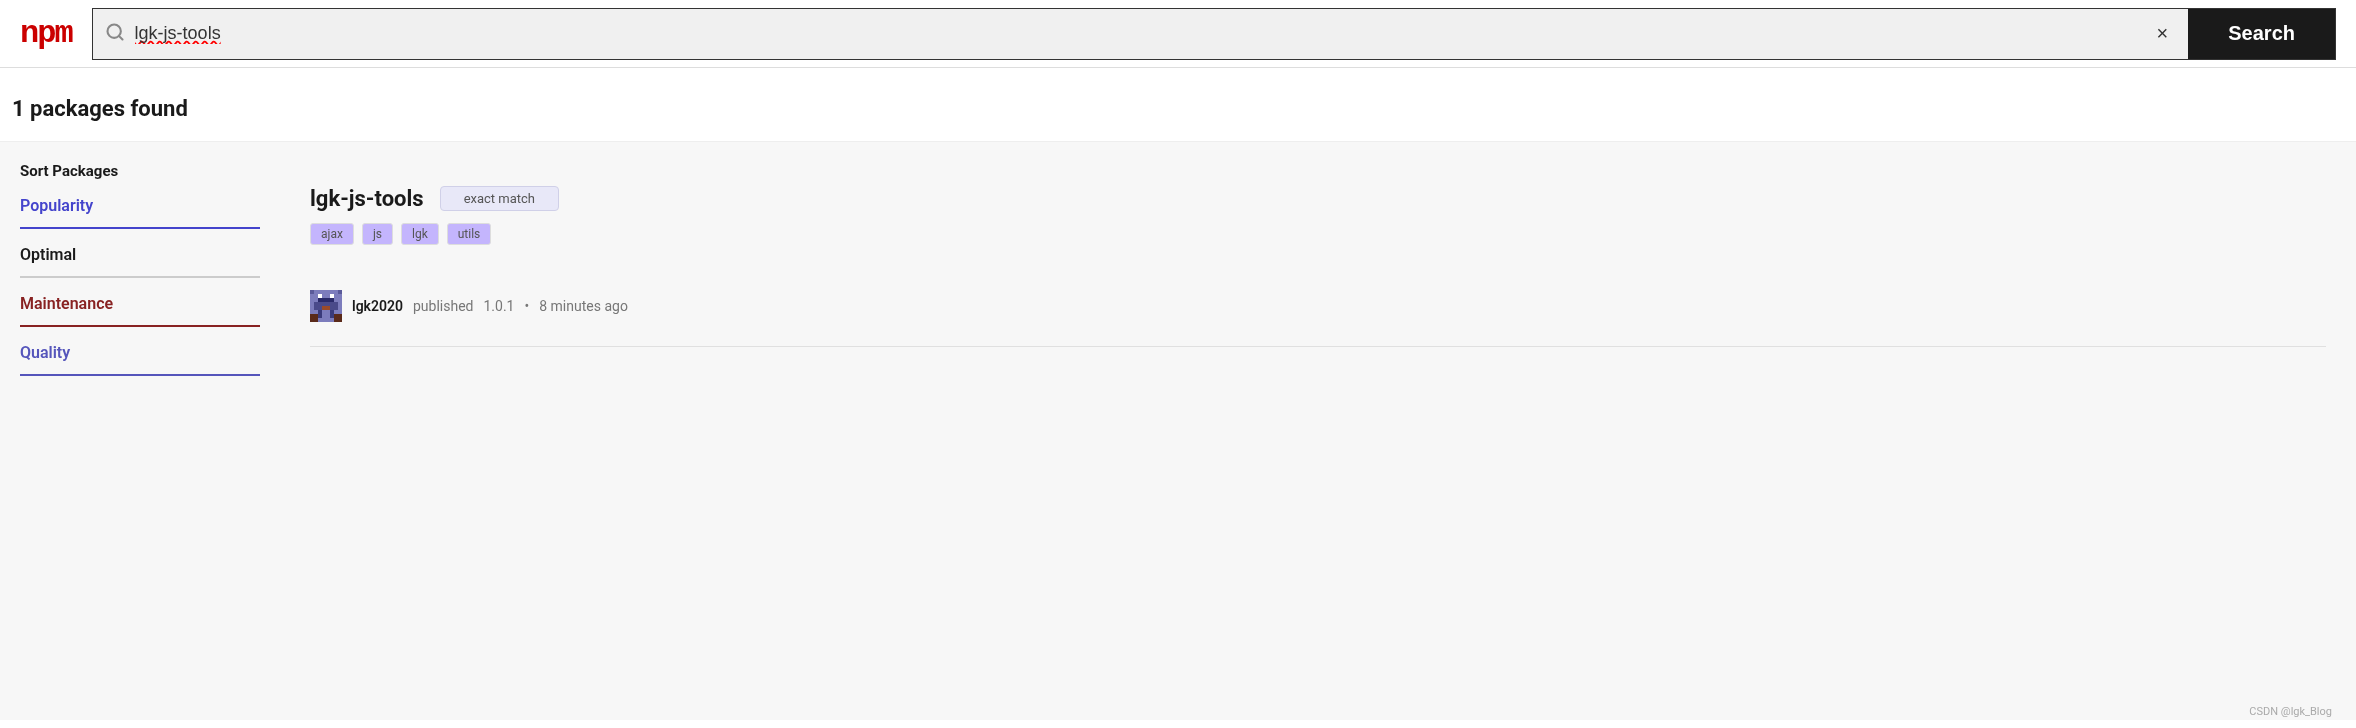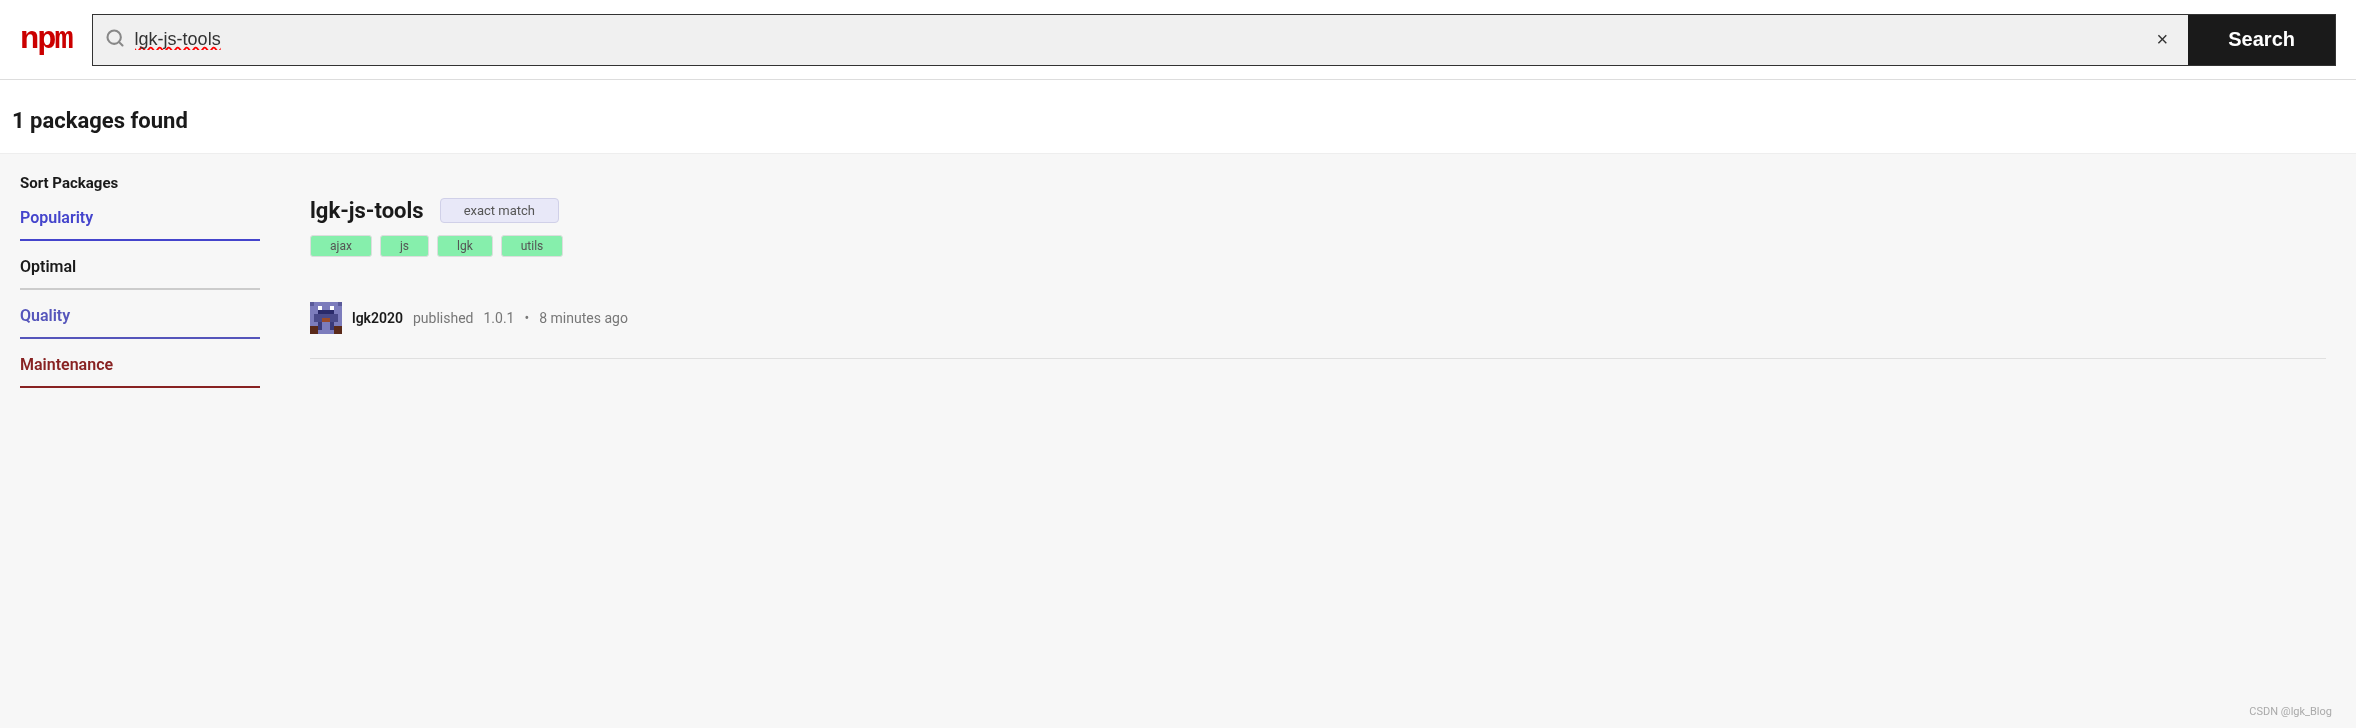--- a/index.html
+++ b/index.html
@@ -15,21 +15,21 @@
       font-size: 14px;
     }
 
     
     .header {
       display: flex;
       align-items: center;
       padding: 10px 20px;
       background: #fff;
       border-bottom: 1px solid #ddd;
-      height: 80px;
+      height: 68px;
     }
 
     .npm-logo {
       font-size: 32px;
       font-weight: 900;
       color: #cb0000;
       letter-spacing: -2px;
       margin-right: 20px;
       font-family: 'Courier New', monospace;
       white-space: nowrap;
@@ -192,25 +192,25 @@
     }
 
     .tags {
       display: flex;
       gap: 8px;
       margin-bottom: 16px;
       flex-wrap: wrap;
     }
 
     .tag {
-      background: #86efac;
+      background: #c4b5fd;
       border: 1px solid #ddd;
       color: #555;
       font-size: 12px;
-      padding: 3px 19px;
+      padding: 3px 10px;
       border-radius: 3px;
     }
 
     .package-meta {
       display: flex;
       align-items: center;
       gap: 10px;
       font-size: 14px;
       color: #555;
       margin-top: 45px;
@@ -265,22 +265,22 @@
   <span class="results-count">1 packages found</span>
 </div>
 
 <div class="main-content">
 
   <aside class="sidebar">
     <div class="sort-title">Sort Packages</div>
 
     <a class="sort-item popularity">Popularity</a>
     <a class="sort-item optimal">Optimal</a>
+    <a class="sort-item maintenance">Maintenance</a>
     <a class="sort-item quality">Quality</a>
-    <a class="sort-item maintenance">Maintenance</a>
   </aside>
 
   <main class="packages-list">
     <div class="package-card">
       <div class="package-header">
         <a class="package-name">lgk-js-tools</a>
         <span class="exact-match-badge">exact match</span>
       </div>
 
       <div class="tags">

